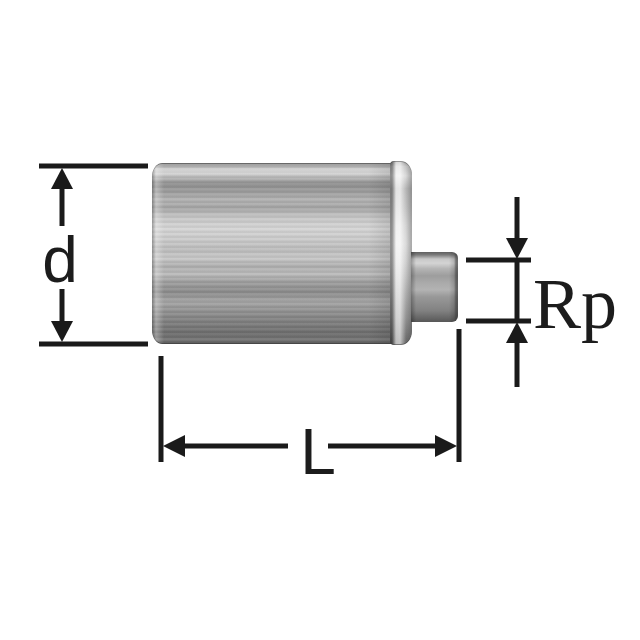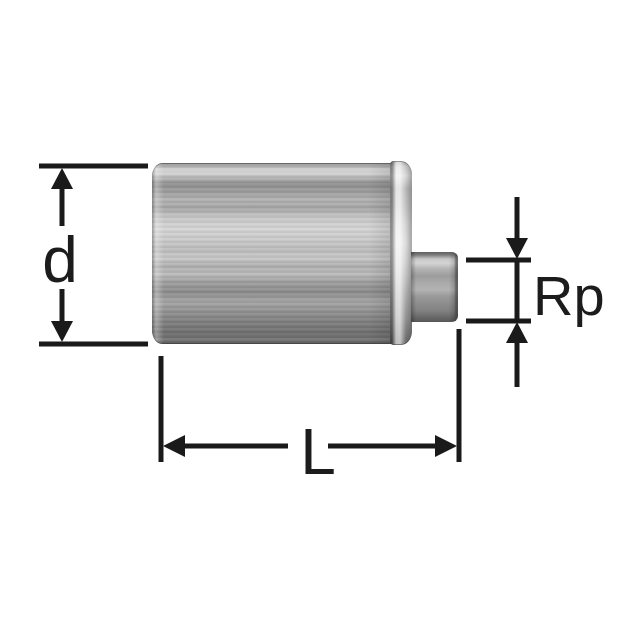--- a/index.html
+++ b/index.html
@@ -71,21 +71,21 @@
   }
   
   .dim-label {
     position: absolute;
     color: #1c1c1c;
     font-family: "Liberation Sans", sans-serif;
     line-height: 1;
     white-space: nowrap;
   }
   .label-d  { left: 38px;  top: 228px; width: 44px; font-size: 64px; text-align: center; }
-  .label-rp { left: 533px; top: 268px; font-size: 56px; }
+  .label-rp { left: 533px; top: 268px; font-size: 72px; font-family: Liberation Serif, serif; }
   .label-l  { left: 288px; top: 420px; width: 60px; font-size: 64px; text-align: center; }
   
   .dim-layer {
     position: absolute;
     left: 0; top: 0;
     width: 640px; height: 640px;
   }
   .dim-layer line    { stroke: #1a1a1a; stroke-width: 5; }
   .dim-layer polygon { fill: #1a1a1a; stroke: none; }
 </style>

